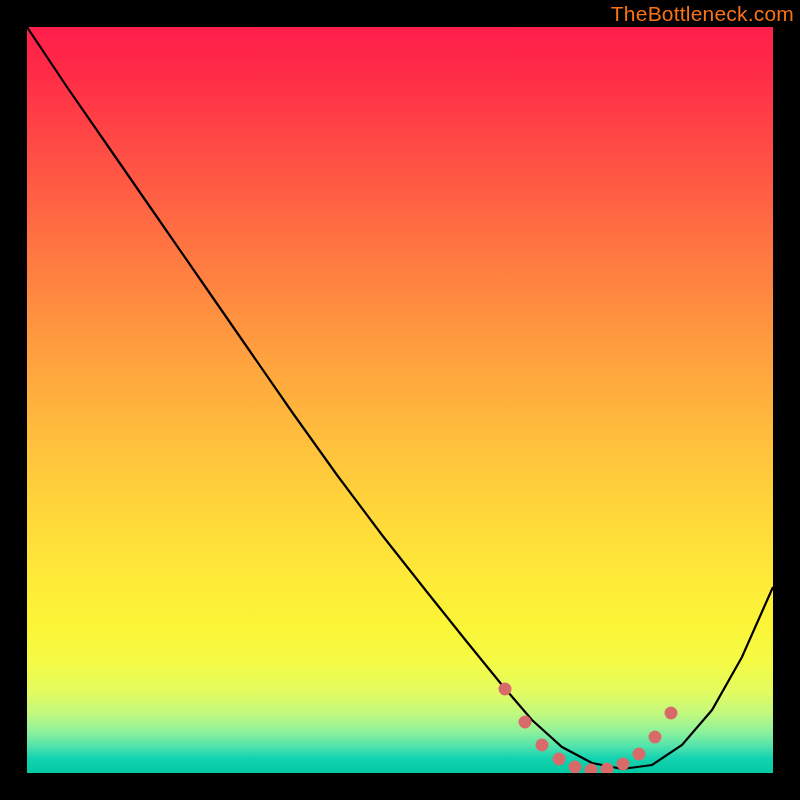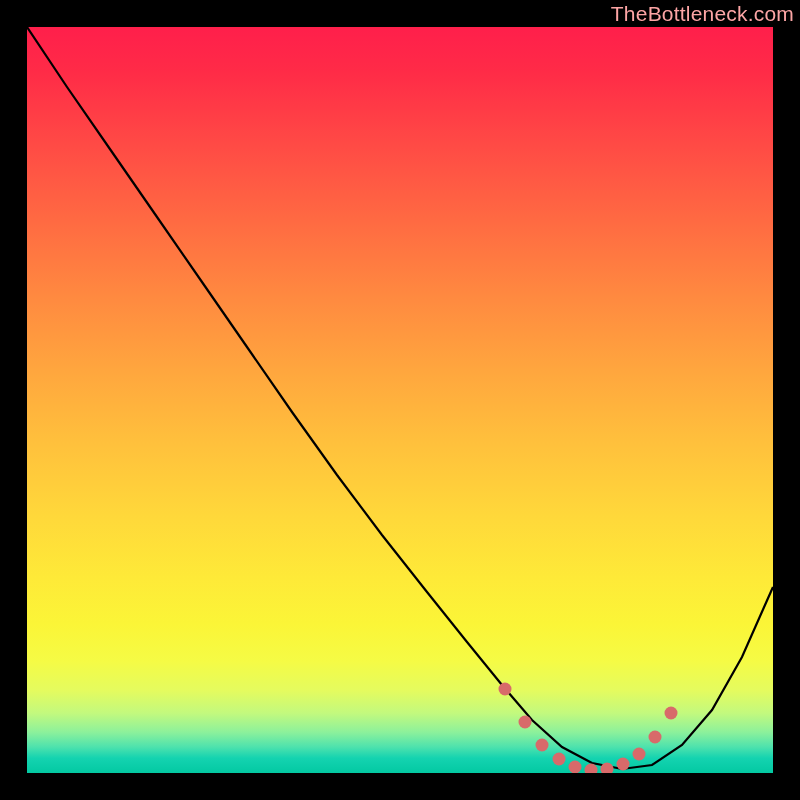--- a/index.html
+++ b/index.html
@@ -54,21 +54,21 @@
   svg.curve {
     position: absolute;
     inset: 0;
     width: 746px;
     height: 746px;
   }
   .watermark {
     position: absolute;
     top: 2px;
     right: 6px;
-    color: #fca5a5;
+    color: #f97316;
     font-size: 21px;
     font-weight: 500;
     letter-spacing: 0.2px;
   }
 </style>
 </head>
 <body>
 
 <div class="frame">
 

